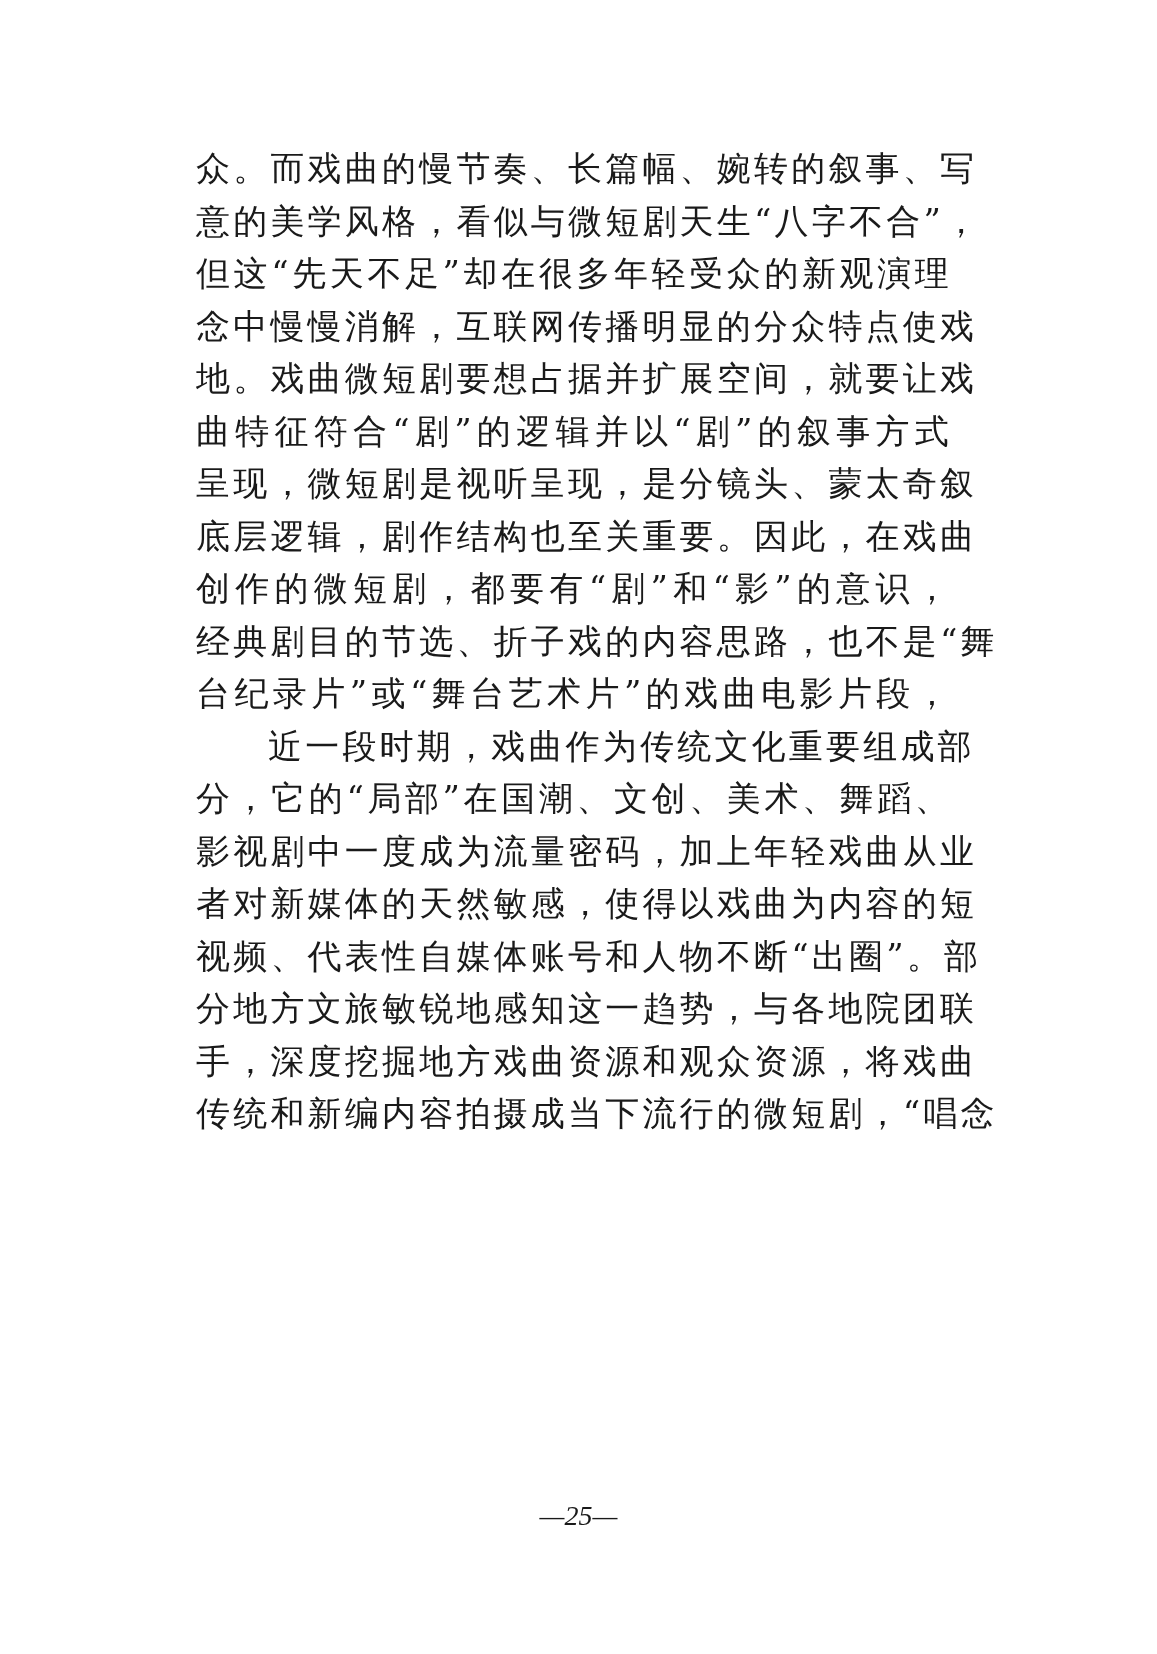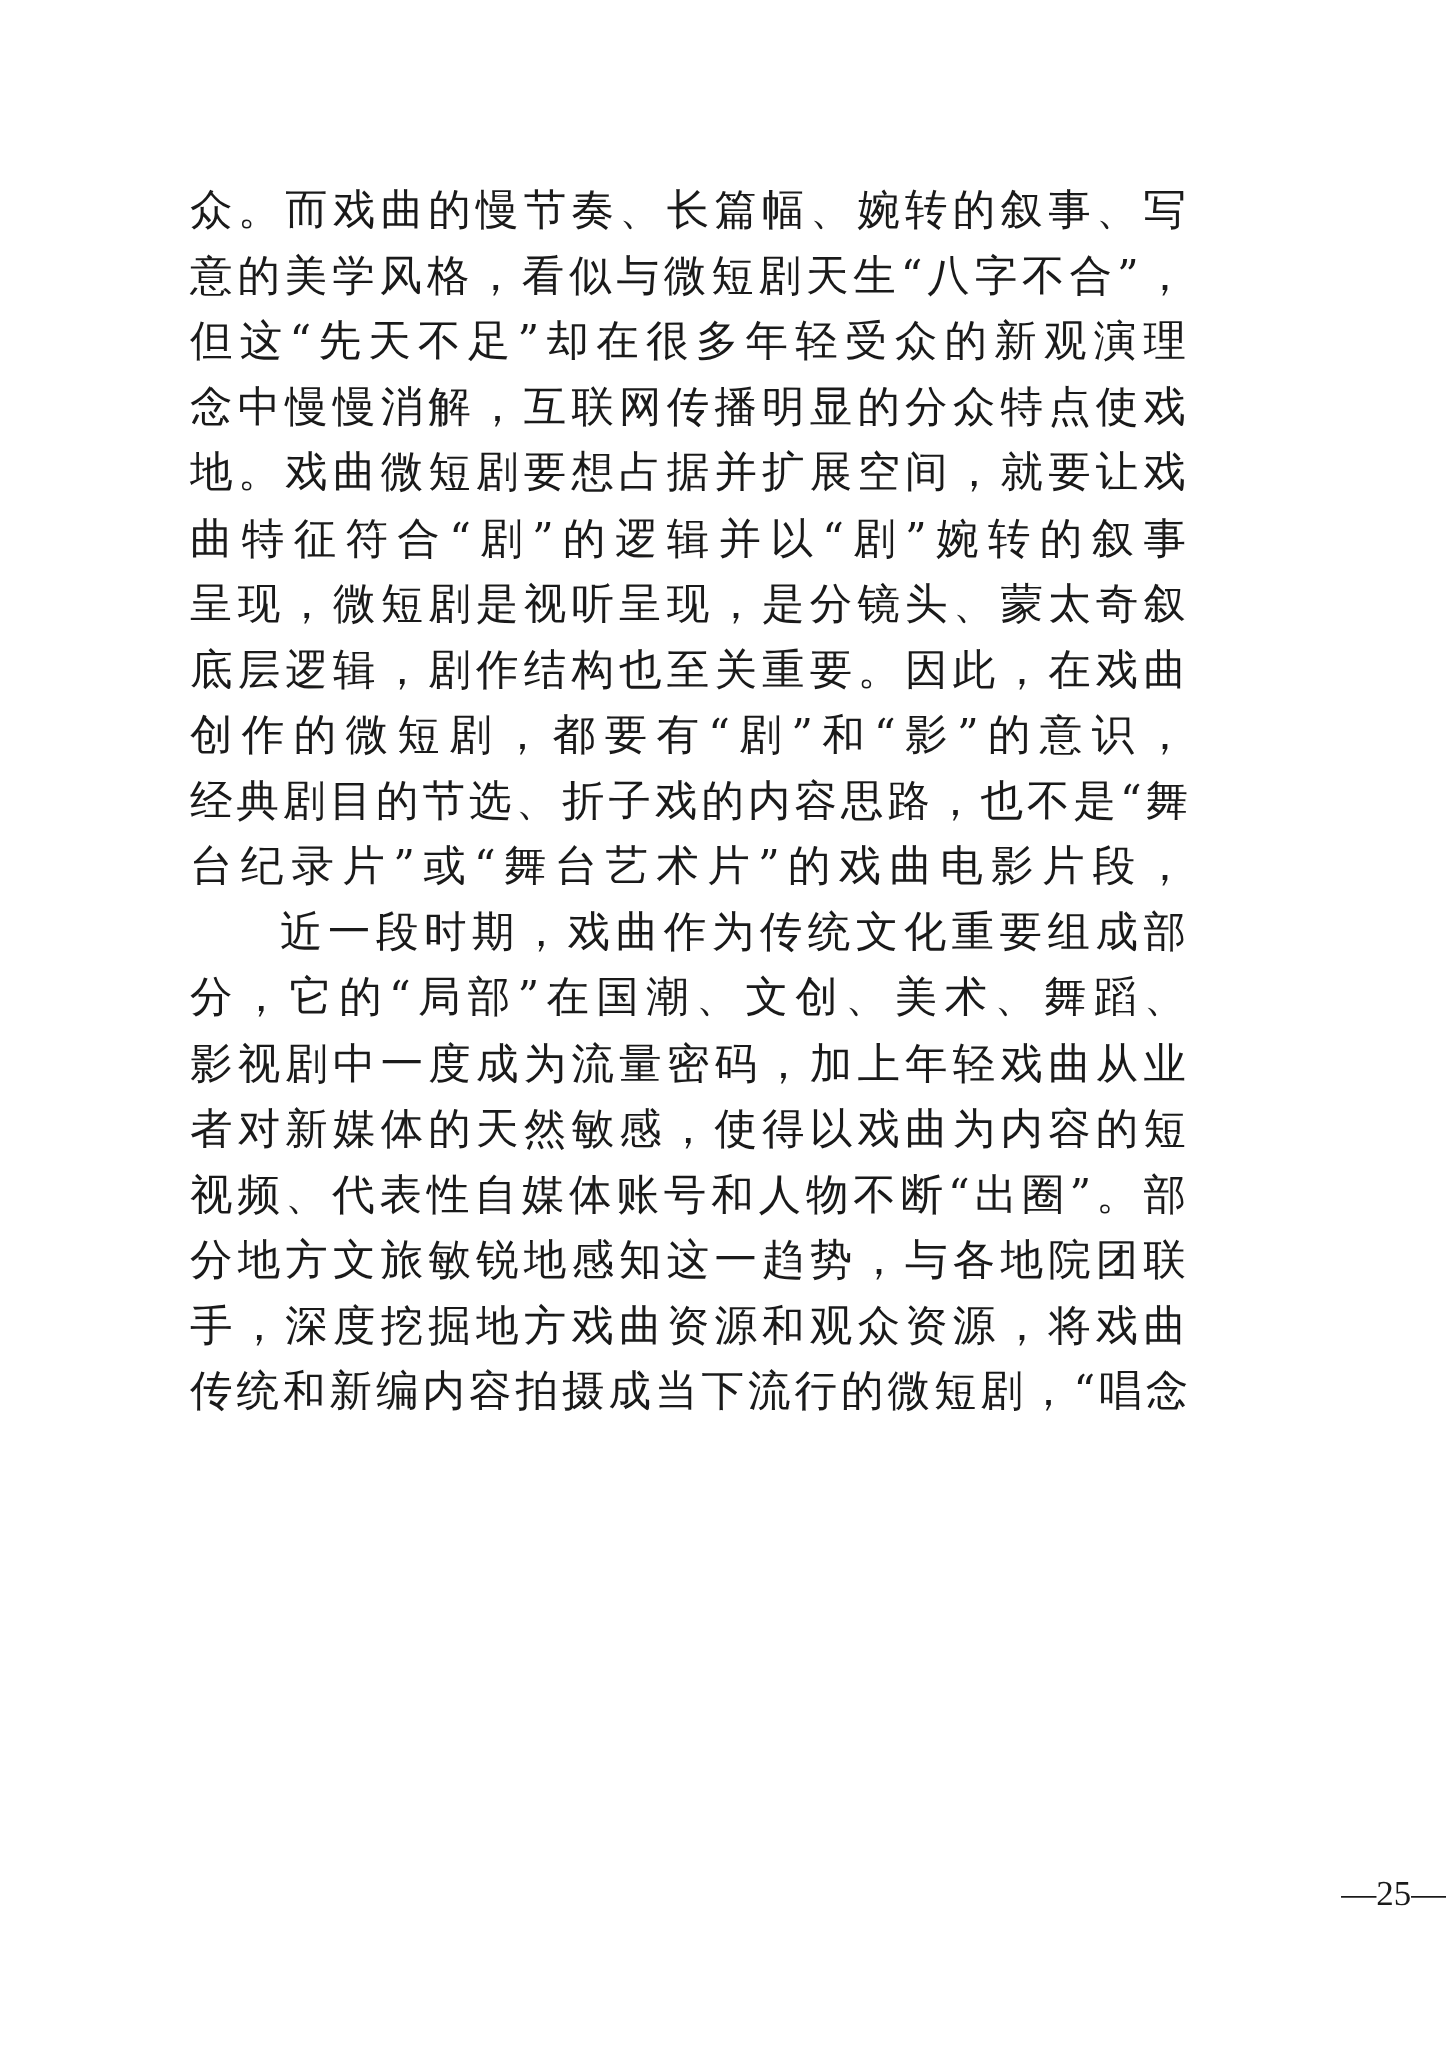--- a/index.html
+++ b/index.html
@@ -9,44 +9,45 @@
     position: absolute;
     left: 152px;
     top: 142px;
     width: 800px;
     font-family: "DejaVu Serif", "Liberation Serif", serif;
     font-size: 34px;
     line-height: 52.5px;
     color: #1a1a1a;
     letter-spacing: 3.2px;
   }
-  .line { white-space: nowrap; height: 52.5px; text-align: justify; text-align-last: justify; }
+  .line { white-space: nowrap; height: 52.5px; text-align: justify; text-align-last: justify; margin-left: 44px; }
   .line.last { text-align-last: left; }
   .line.indent { padding-left: 72px; }
   .page-number {
     position: absolute;
     left: 0; width: 1157px;
     top: 1500px;
-    text-align: right;
+    text-align: center;
     font-family: "Liberation Serif", serif;
     font-size: 28px;
     color: #1a1a1a;
+    font-style: italic;
   }
 </style>
 </head>
 <body>
 
 <div class="page">
   <div class="body-text">
     <div class="line">众。而戏曲的慢节奏、长篇幅、婉转的叙事、写</div>
     <div class="line">意的美学风格，看似与微短剧天生“八字不合”，</div>
     <div class="line">但这“先天不足”却在很多年轻受众的新观演理</div>
     <div class="line">念中慢慢消解，互联网传播明显的分众特点使戏</div>
     <div class="line">地。戏曲微短剧要想占据并扩展空间，就要让戏</div>
-    <div class="line">曲特征符合“剧”的逻辑并以“剧”婉转的叙事</div>
+    <div class="line">曲特征符合“剧”的逻辑并以“剧”的叙事方式</div>
     <div class="line">呈现，微短剧是视听呈现，是分镜头、蒙太奇叙</div>
     <div class="line">底层逻辑，剧作结构也至关重要。因此，在戏曲</div>
     <div class="line">创作的微短剧，都要有“剧”和“影”的意识，</div>
     <div class="line">经典剧目的节选、折子戏的内容思路，也不是“舞</div>
     <div class="line">台纪录片”或“舞台艺术片”的戏曲电影片段，</div>
     <div class="line indent">近一段时期，戏曲作为传统文化重要组成部</div>
     <div class="line">分，它的“局部”在国潮、文创、美术、舞蹈、</div>
     <div class="line">影视剧中一度成为流量密码，加上年轻戏曲从业</div>
     <div class="line">者对新媒体的天然敏感，使得以戏曲为内容的短</div>
     <div class="line">视频、代表性自媒体账号和人物不断“出圈”。部</div>

